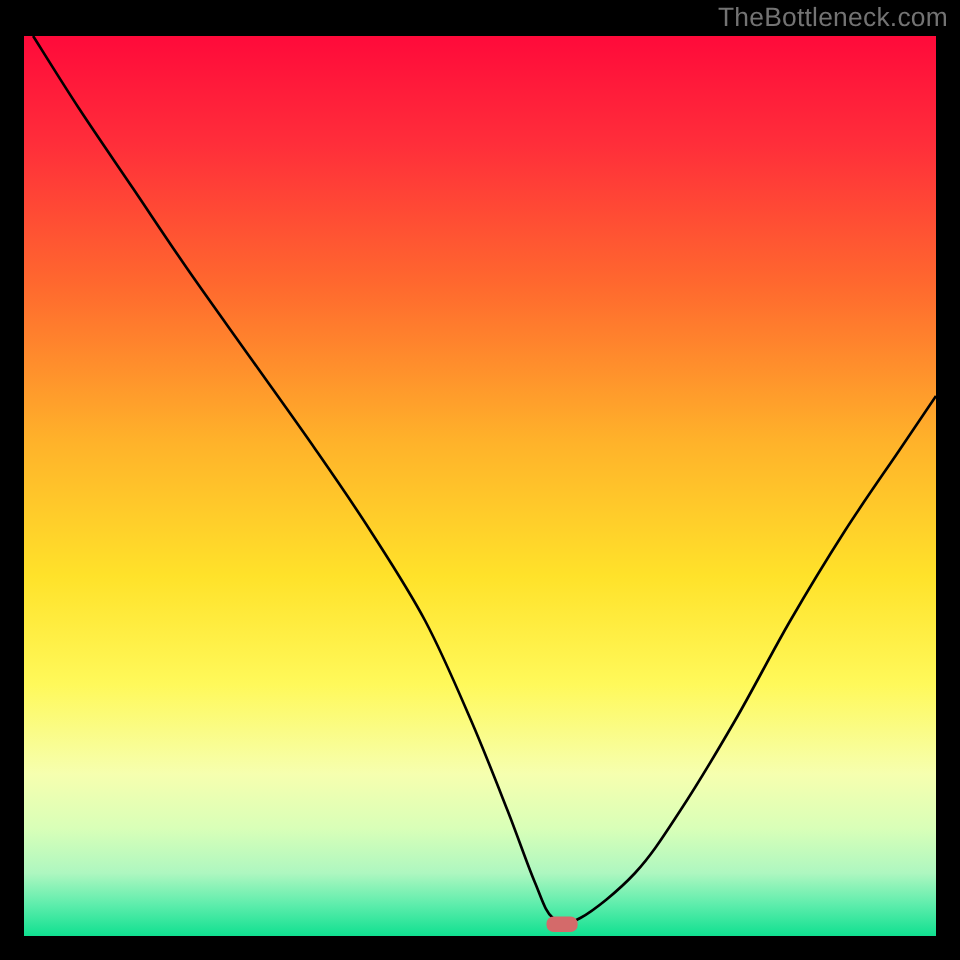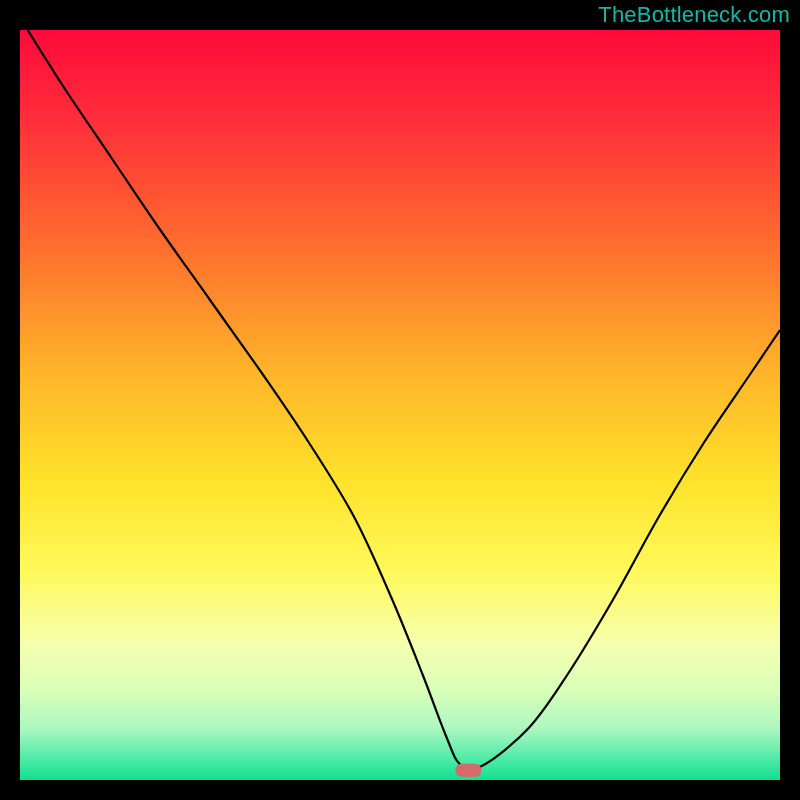--- a/index.html
+++ b/index.html
@@ -14,21 +14,21 @@
   .frame {
     position: relative;
     width: 800px;
     height: 800px;
     background: #000;
   }
   .watermark {
     position: absolute;
     top: 2px;
     right: 10px;
-    color: #14b8a6;
+    color: #737373;
     font-size: 22px;
     font-weight: 500;
     z-index: 10;
     letter-spacing: 0.2px;
   }
   .plot-outer {
     position: absolute;
     left: 20px;
     top: 30px;
     width: 760px;

